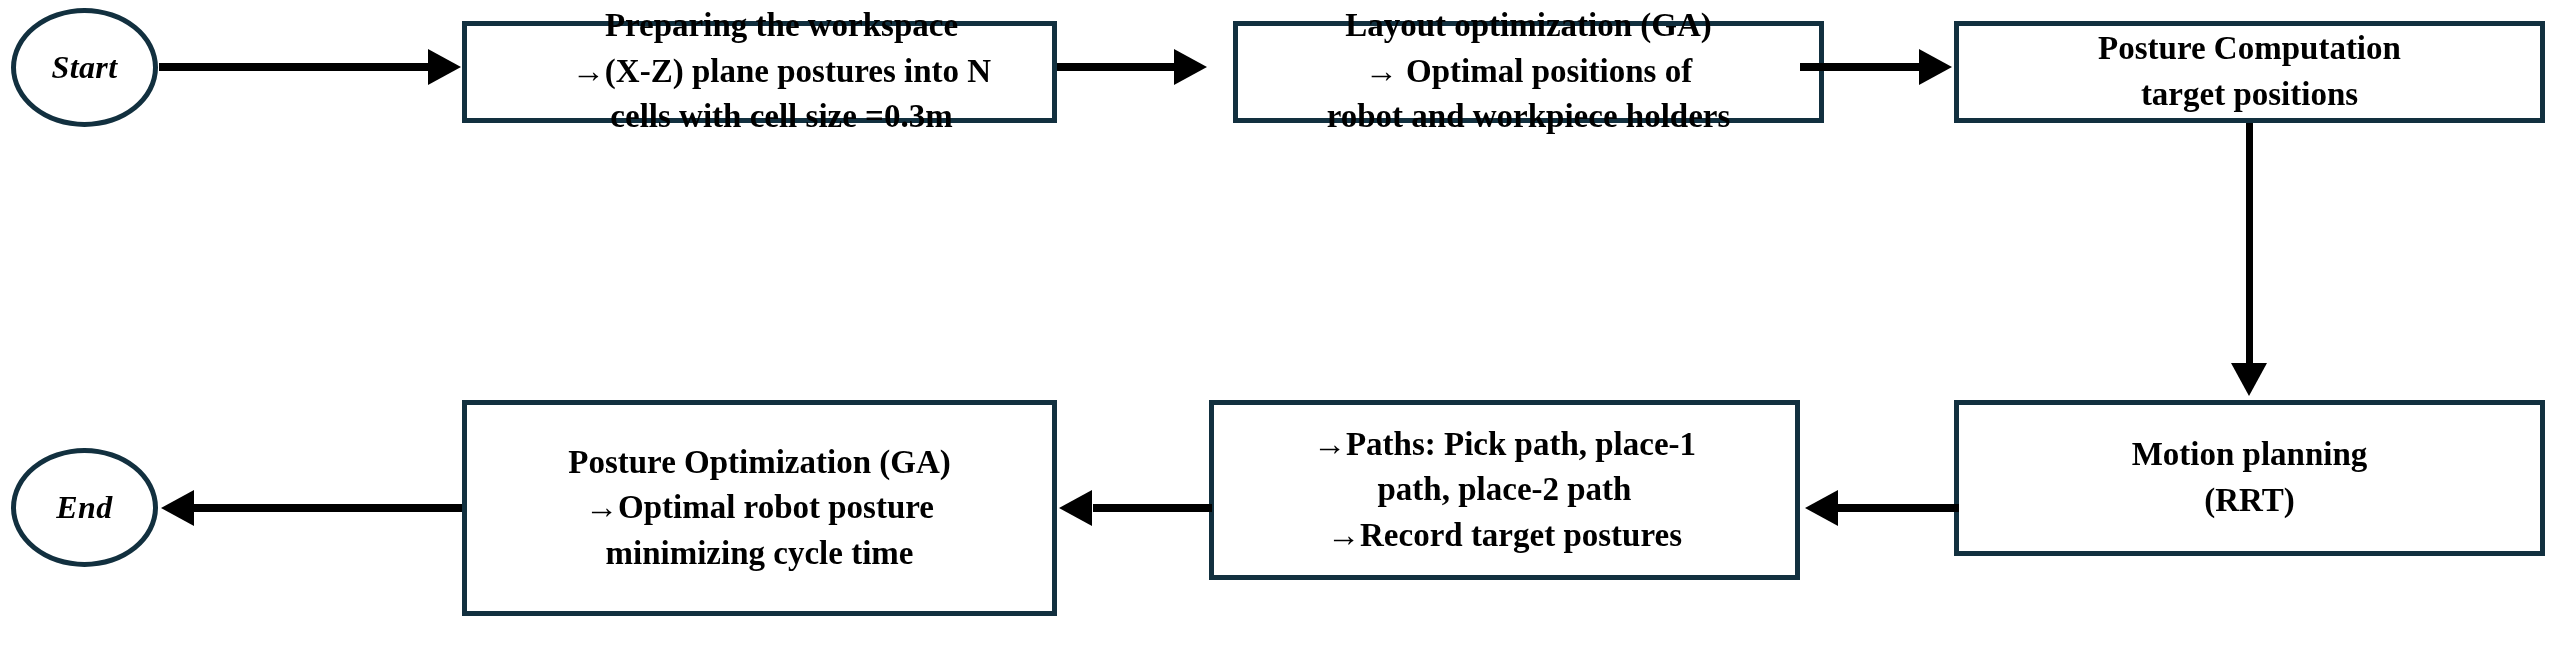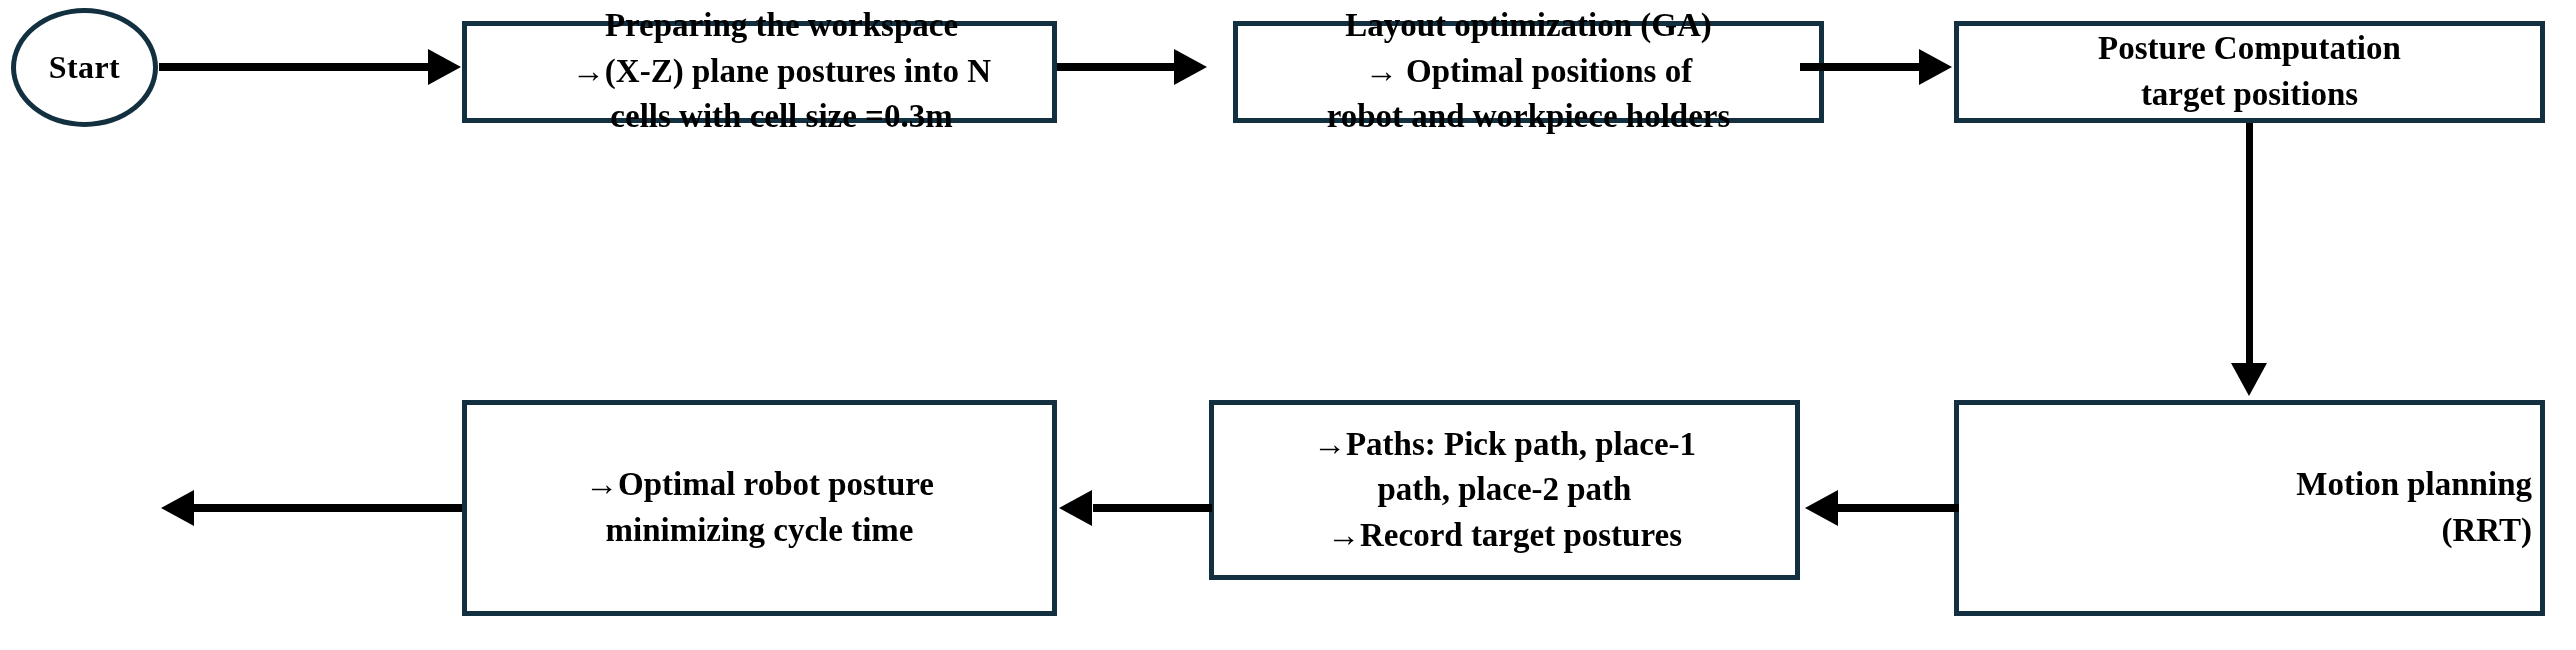--- a/index.html
+++ b/index.html
@@ -37,21 +37,21 @@
   }
   .node .lines {
     width: 100%;
     padding: 0 8px;
     box-sizing: border-box;
     line-height: 1.38;
   }
   .node .lines > div { white-space: nowrap; }
   .term .lines > div { white-space: nowrap; }
 
-  .t-term { font-size: 32px; letter-spacing: 0.4px; }
+  .t-term { font-size: 32px; letter-spacing: 0.4px; font-style: italic; }
   .t-proc { font-size: 33px; }
 
   
   .arrow-h {
     position: absolute;
     height: 0;
     border-top: 8.7px solid #000000;
   }
   .arrow-v {
     position: absolute;
@@ -118,21 +118,21 @@
   <div class="node proc t-proc" style="left:1954px; top:20.6px; width:591px; height:102px;">
     <div class="lines">
       <div>Posture Computation</div>
       <div>target positions</div>
     </div>
   </div>
 
   <div class="arrow-v" style="left:2246px; top:123px; height:242px;"></div>
   <div class="head head-down" style="left:2231px; top:363px;"></div>
 
-  <div class="node proc t-proc" style="left:1954px; top:400px; width:591px; height:216px;text-align:right;">
+  <div class="node proc t-proc" style="left:1954px; top:400px; width:591px; height:156px;">
     <div class="lines">
       <div>Motion planning</div>
       <div>(RRT)</div>
     </div>
   </div>
 
   <div class="arrow-h" style="left:1838px; top:504px; width:121px;"></div>
   <div class="head head-left" style="left:1805px; top:490px;"></div>
 
   <div class="node proc t-proc" style="left:1209px; top:400px; width:591px; height:180px;">
@@ -141,23 +141,29 @@
       <div>path, place-2 path</div>
       <div>→Record target postures</div>
     </div>
   </div>
 
   <div class="arrow-h" style="left:1093px; top:504px; width:119px;"></div>
   <div class="head head-left" style="left:1059px; top:490px;"></div>
 
   <div class="node proc t-proc" style="left:462px; top:400px; width:595px; height:216px;">
     <div class="lines">
+      <div>Posture Optimization (GA)</div>
       <div>→Optimal robot posture</div>
       <div>minimizing cycle time</div>
     </div>
   </div>
 
   <div class="arrow-h" style="left:194px; top:504px; width:268px;"></div>
   <div class="head head-left" style="left:161px; top:490px;"></div>
 
+  <div class="node term t-term" style="left:11px; top:448px; width:147px; height:119px;">
+    <div class="lines">
+      <div>End</div>
+    </div>
+  </div>
 
 </div>
 
 
 </body></html>

